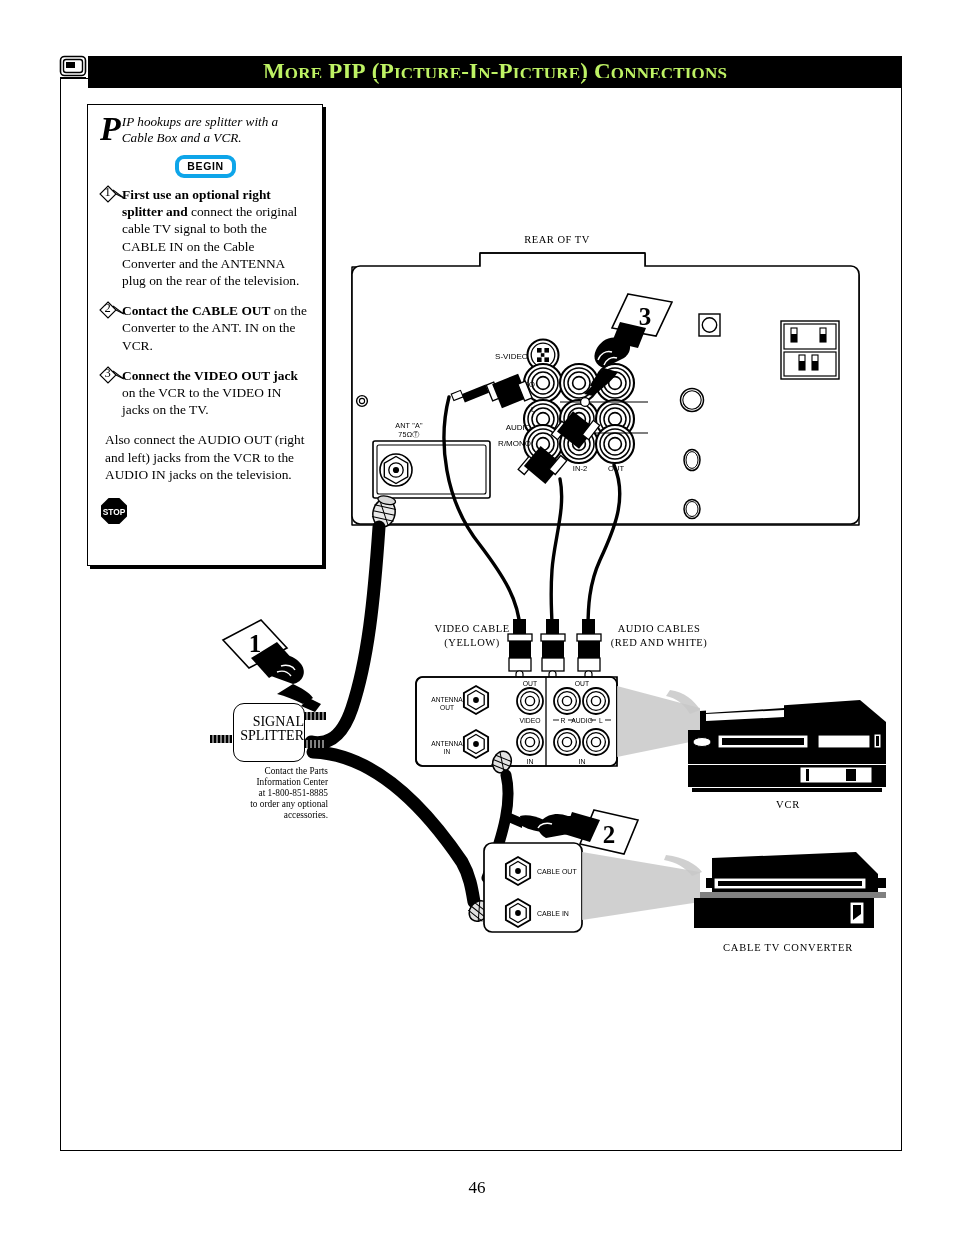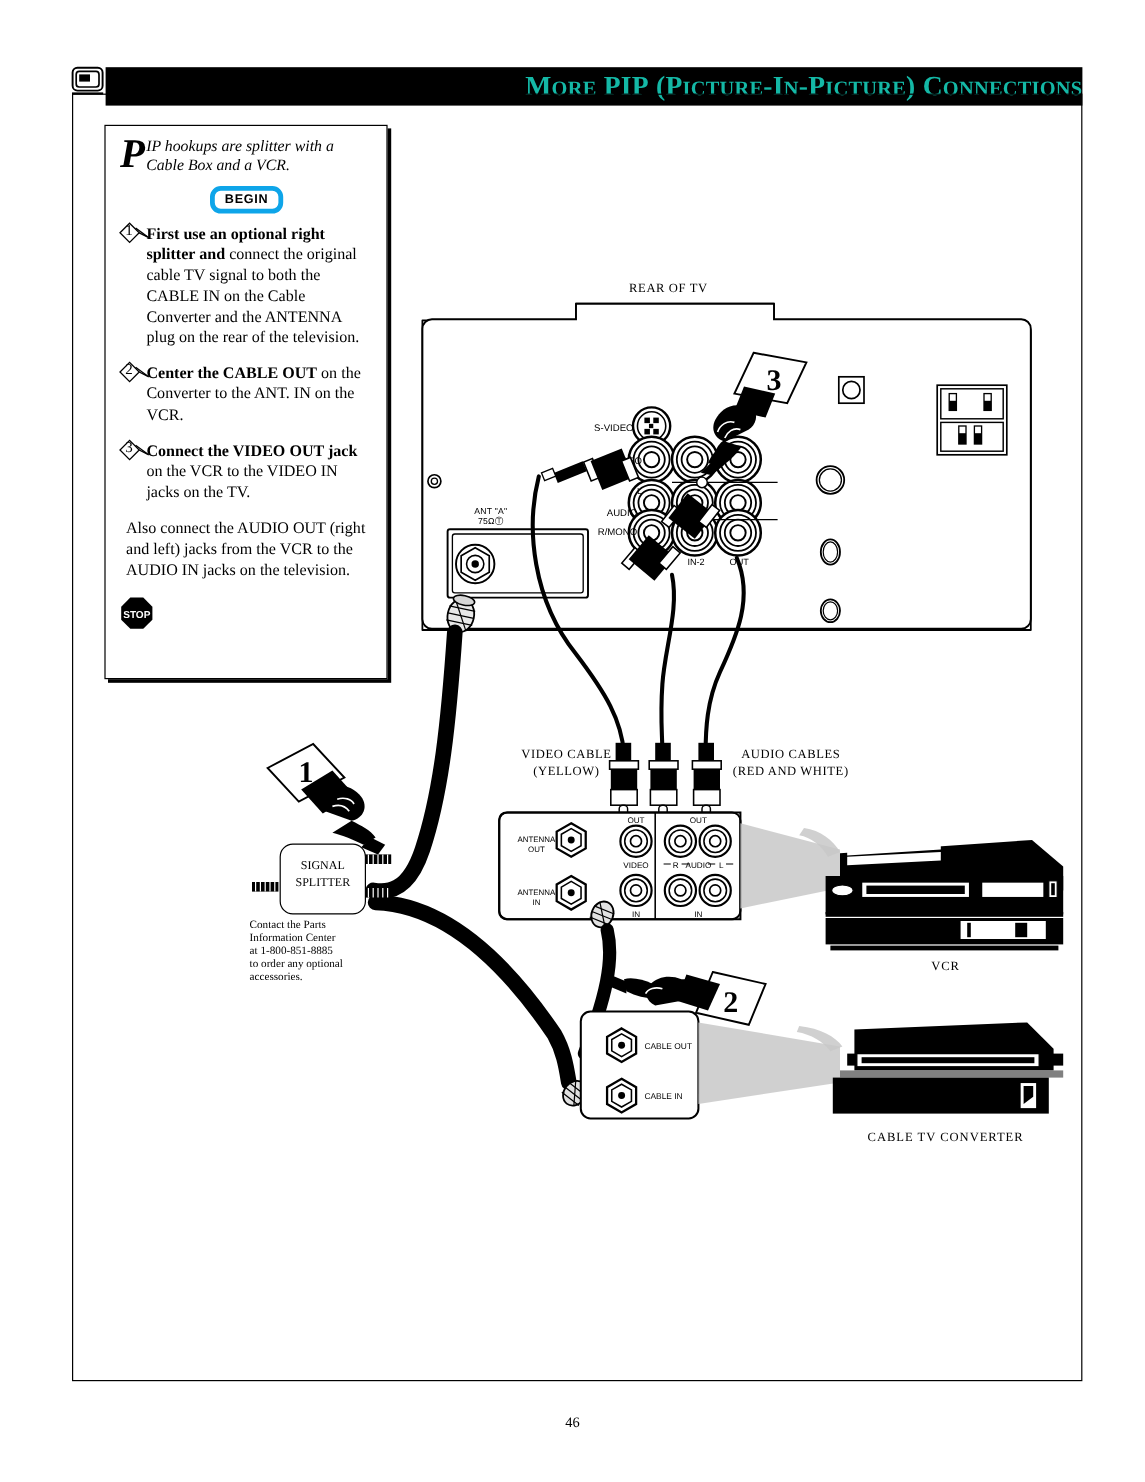--- a/index.html
+++ b/index.html
@@ -5,22 +5,22 @@
 <style>
   html,body{margin:0;padding:0;background:#fff;}
   body{width:954px;height:1235px;position:relative;
        font-family:"Liberation Serif",serif;color:#000;overflow:hidden;}
   .abs{position:absolute;}
   .nosel{-webkit-user-select:none;user-select:none;}
 
   
   #header-bar{left:88px;top:56px;width:814px;height:32px;background:#000;}
   #header-title{position:absolute;left:0;top:0;width:814px;height:32px;
-      color:#14b8a6;font-family:"Liberation Serif",serif;font-weight:bold;
-      font-size:23px;line-height:32px;text-align:right;letter-spacing:.2px;
+      color:#bef264;font-family:"Liberation Serif",serif;font-weight:bold;
+      font-size:23px;line-height:32px;text-align:center;letter-spacing:.2px;
       white-space:nowrap;}
   #header-title .sc{font-size:17px;}
   #tv-icon{left:60px;top:56px;width:30px;height:26px;}
 
   
   #content-frame{left:60px;top:78px;width:842px;height:1073px;
       border:1px solid #000;box-sizing:border-box;background:transparent;}
 
   
   #instruction-box{left:87px;top:104px;width:236px;height:462px;
@@ -43,30 +43,30 @@
       text-align:center;line-height:17px;font-size:12.5px;}
   .gap{height:13px;}
   .stop-wrap{text-align:center;margin-top:14px;}
 
   
   .lbl{font-family:"Liberation Serif",serif;font-size:10.5px;
       letter-spacing:.5px;text-align:center;line-height:12px;white-space:nowrap;}
   .lbl-sans{font-family:"Liberation Sans",sans-serif;font-size:7.2px;
       letter-spacing:.2px;line-height:8.5px;white-space:nowrap;}
   .splitter-cap{font-family:"Liberation Serif",serif;font-size:9.3px;
-      line-height:11px;text-align:left;}
+      line-height:11px;text-align:right;}
 
   
   #signal-splitter{left:233px;top:703px;width:70px;height:57px;
       border:1.6px solid #000;border-radius:11px;background:#fff;}
   #signal-splitter .txt{position:absolute;left:0;top:11px;width:70px;
-      text-align:center;font-family:"Liberation Serif",serif;font-size:10px;
+      text-align:right;font-family:"Liberation Serif",serif;font-size:14px;
       line-height:14px;}
 
-  #page-number{left:0;top:1178px;width:954px;text-align:center;font-size:12px;}
+  #page-number{left:0;top:1178px;width:954px;text-align:center;font-size:17px;}
   svg{display:block;overflow:visible;}
 </style>
 </head>
 <body>
 
 <div class="abs nosel" id="tv-icon">
   <svg width="30" height="26" viewBox="0 0 30 26">
     <rect x="0.5" y="0.5" width="25" height="19" rx="4" ry="4" fill="#fff" stroke="#000" stroke-width="1.6"></rect>
     <rect x="3.5" y="3.5" width="19" height="13" rx="2.5" ry="2.5" fill="#fff" stroke="#000" stroke-width="1.4"></rect>
     <rect x="6" y="6" width="9" height="6" fill="#000"></rect>
@@ -109,21 +109,21 @@
 
     <div class="step" style="margin-left:22px;">
       <div class="step-num">
         <svg width="26" height="18" viewBox="0 0 26 18" style="position:absolute;left:0;top:0;">
           <path d="M9 1 L17 9 L9 17 L1 9 Z" fill="#fff" stroke="#000" stroke-width="1.1"></path>
           <path d="M17 9 L25 13" fill="none" stroke="#000" stroke-width="1.1"></path>
           <path d="M14 5 L24 12.4" fill="none" stroke="#000" stroke-width="1.1"></path>
         </svg>
         <span>2</span>
       </div>
-      <p><span class="lead">Center the CABLE OUT</span><span> on the Converter to the ANT. IN on the VCR.</span></p>
+      <p><span class="lead">Contact the CABLE OUT</span><span> on the Converter to the ANT. IN on the VCR.</span></p>
     </div>
 
     <div class="gap"></div>
 
     <div class="step" style="margin-left:22px;">
       <div class="step-num">
         <svg width="26" height="18" viewBox="0 0 26 18" style="position:absolute;left:0;top:0;">
           <path d="M9 1 L17 9 L9 17 L1 9 Z" fill="#fff" stroke="#000" stroke-width="1.1"></path>
           <path d="M17 9 L25 13" fill="none" stroke="#000" stroke-width="1.1"></path>
           <path d="M14 5 L24 12.4" fill="none" stroke="#000" stroke-width="1.1"></path>

